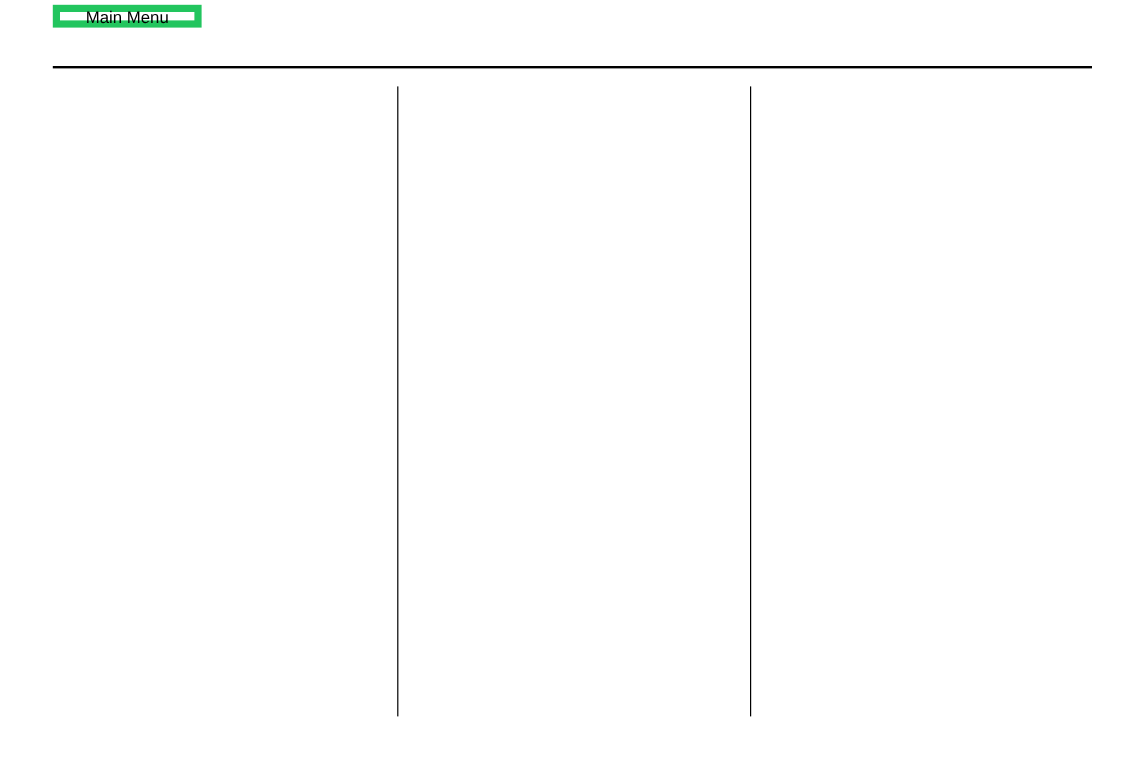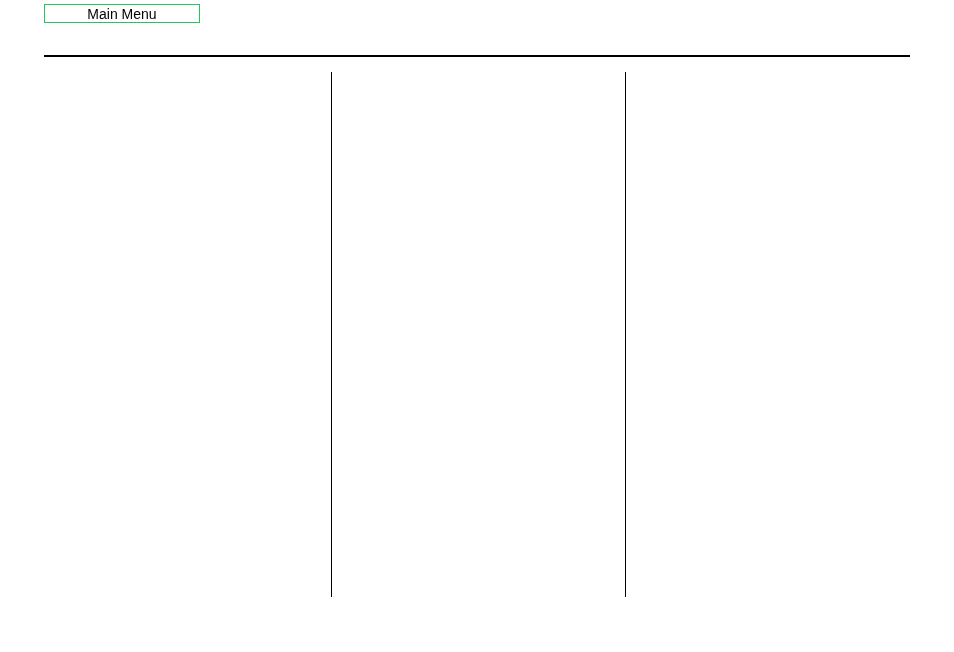--- a/index.html
+++ b/index.html
@@ -11,24 +11,24 @@
       width: 954px;
       height: 652px;
       background: #ffffff;
       font-family: Arial, sans-serif;
       position: relative;
     }
     .main-menu-button {
       position: absolute;
       left: 44px;
       top: 4px;
-      width: 156px;
+      width: 124px;
       height: 19px;
       background: #ffffff;
-      border: 1px solid #22c55e;
+      border: 6px solid #22c55e;
       font-size: 14px;
       font-family: Arial, sans-serif;
       display: flex;
       align-items: center;
       justify-content: center;
       cursor: pointer;
     }
     .horizontal-divider {
       position: absolute;
       left: 44px;

